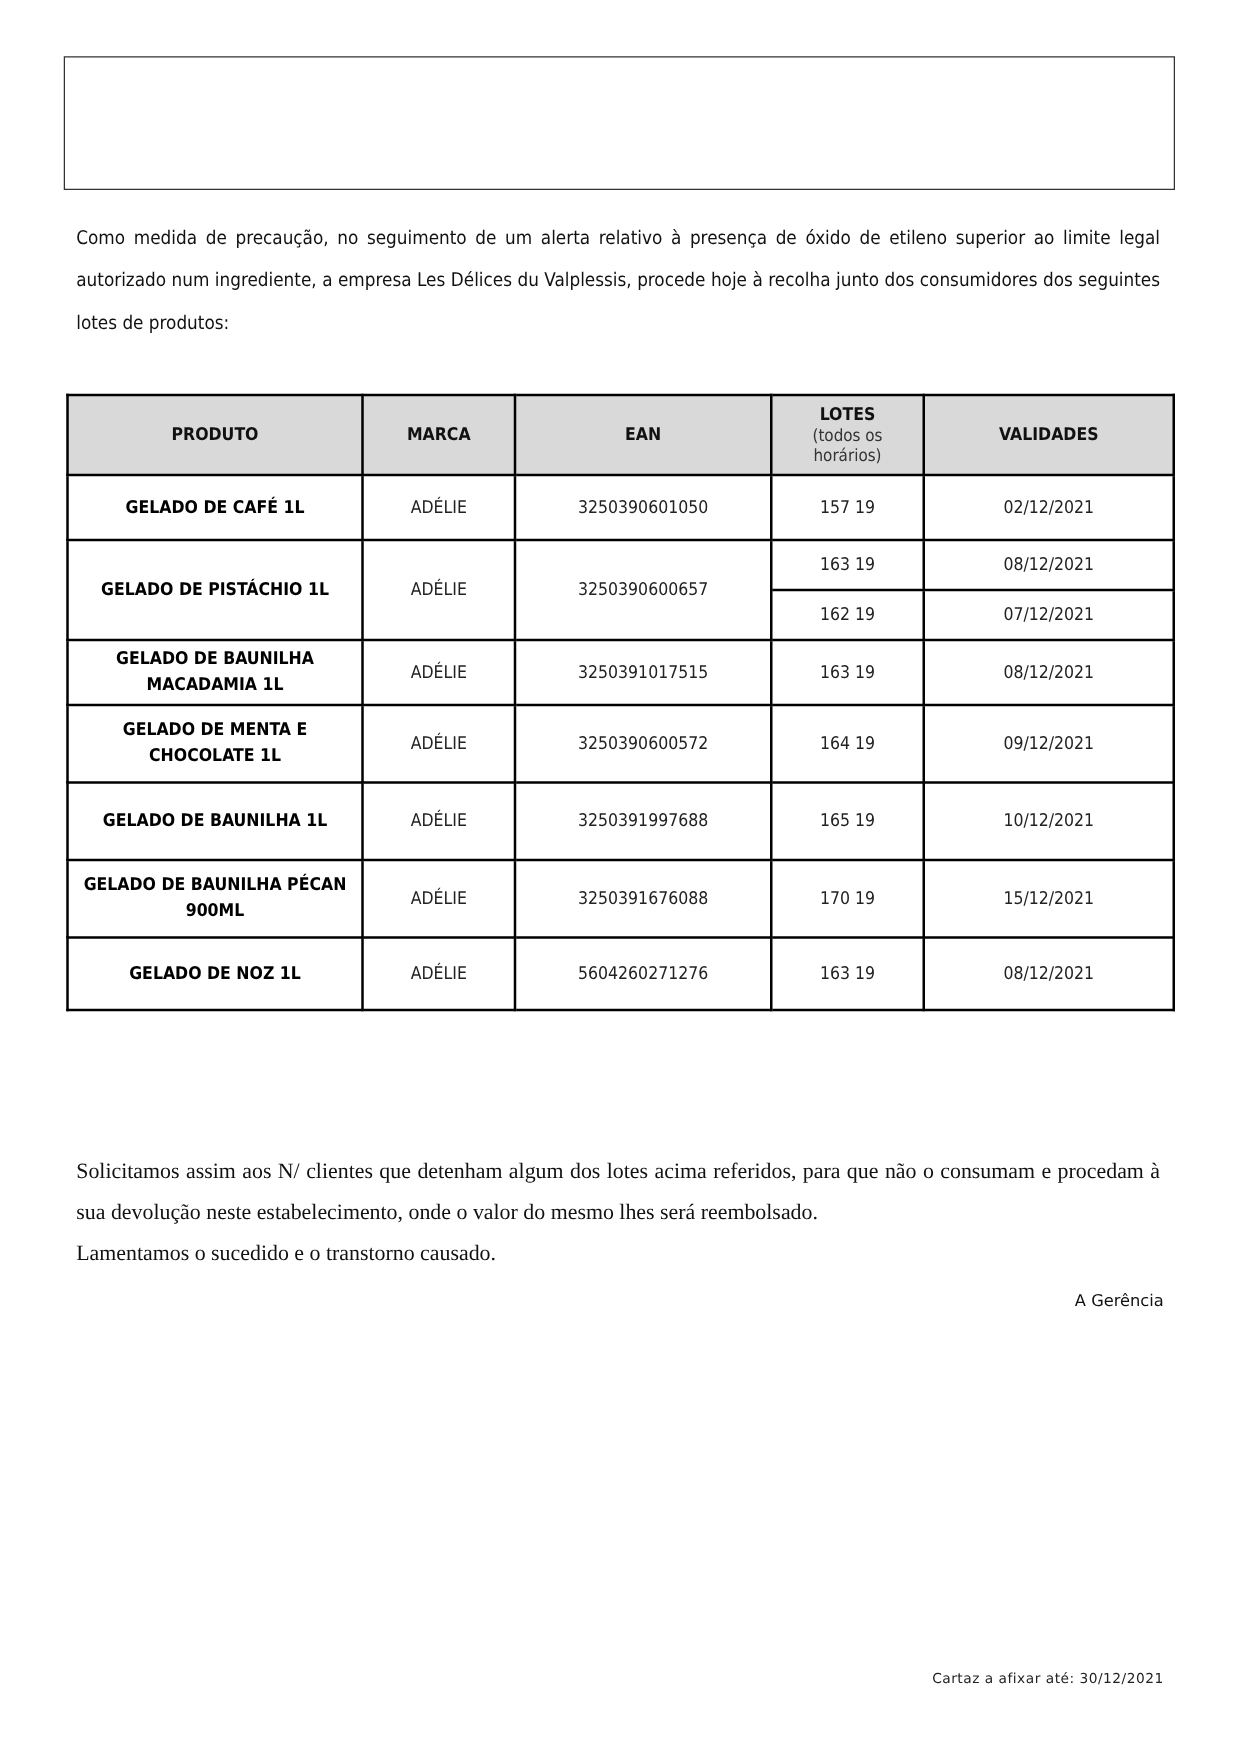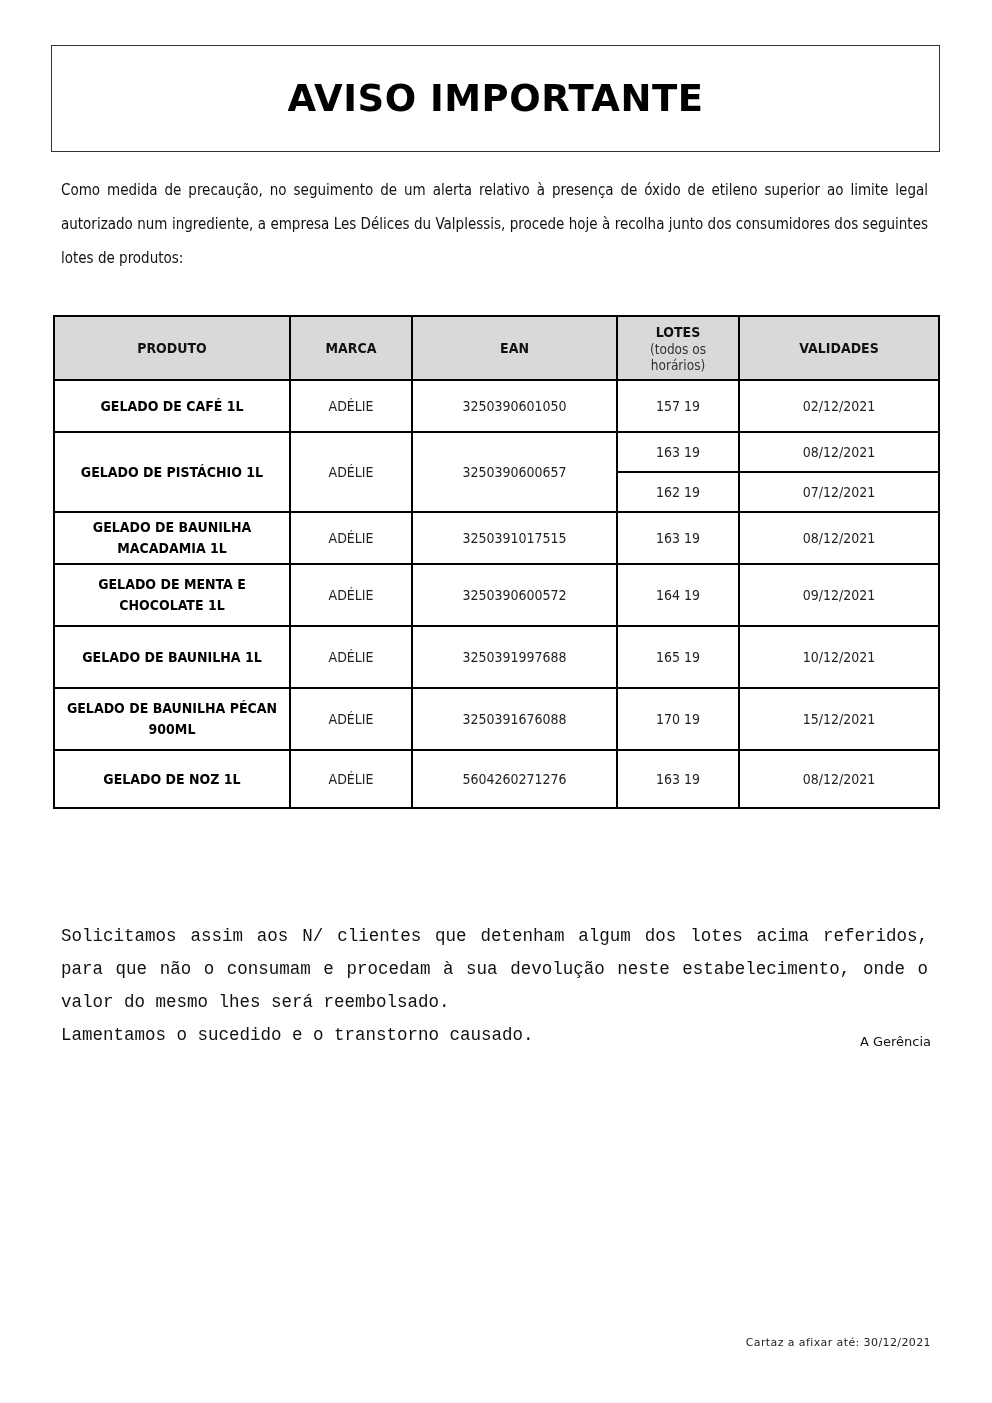--- a/index.html
+++ b/index.html
@@ -25,32 +25,31 @@
   table.recall th .sub { display: block; font-weight: normal; font-size: 13.5px; line-height: 16px; color: #333; text-align: center; }
   table.recall th .main { display: block; line-height: 18px; }
   table.recall td { font-size: 14px; height: 50px; line-height: 21px; color: #222; }
   table.recall td.prod { font-weight: bold; color: #000; margin-left: 48px; }
   table.recall tr.tall td { height: 60px; }
   table.recall tr.sub td { height: 38px; }
   table.recall tr.last td { height: 56px; }
   .closing {
     position: absolute; left: 61px; top: 920px; width: 867px;
     font-size: 17.5px; line-height: 33px; text-align: justify;
-    font-family: Liberation Mono, monospace; font-stretch: condensed;
+    font-family: Liberation Serif, serif; font-stretch: condensed;
   }
   .closing p { margin: 0; }
   .closing p.last-just { text-align-last: left; }
   .signature { position: absolute; right: 61px; top: 1034px; font-size: 13px; }
   .footer { position: absolute; right: 61px; top: 1336px; font-size: 11px; letter-spacing: 0.4px; color: #222; }
 </style>
 </head>
 <body>
 
 <div class="title-box">
-  <div class="title-line">AVISO IMPORTANTE</div>
 </div>
 
 <div class="intro">Como medida de precaução, no seguimento de um alerta relativo à presença de óxido de etileno superior ao limite legal autorizado num ingrediente, a empresa Les Délices du Valplessis, procede hoje à recolha junto dos consumidores dos seguintes lotes de produtos:</div>
 
 <table class="recall">
   <colgroup>
     <col style="width:236px">
       <col style="width:122px">
       <col style="width:205px">
       <col style="width:122px">

